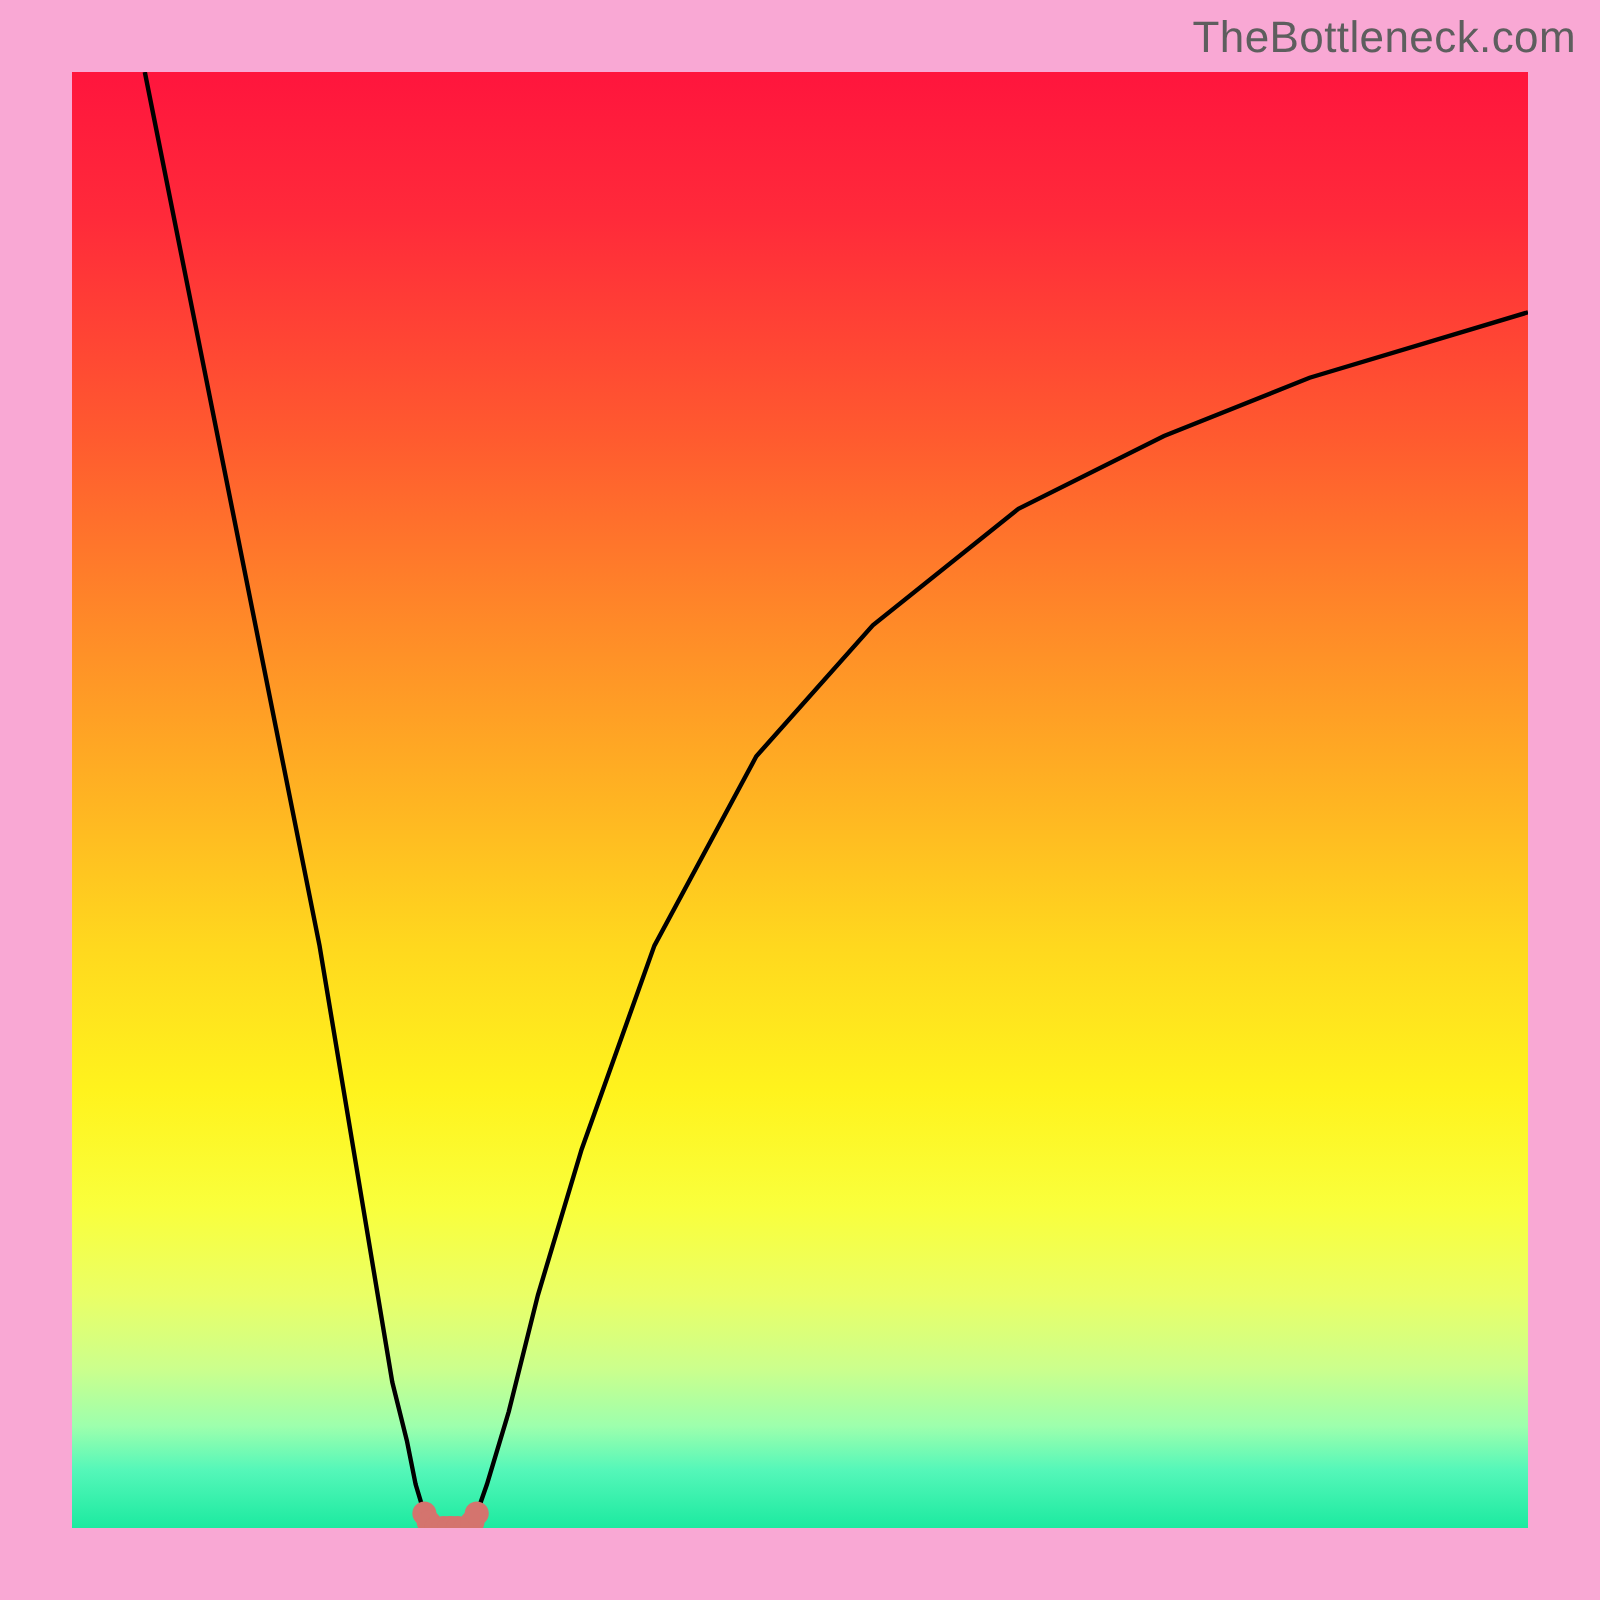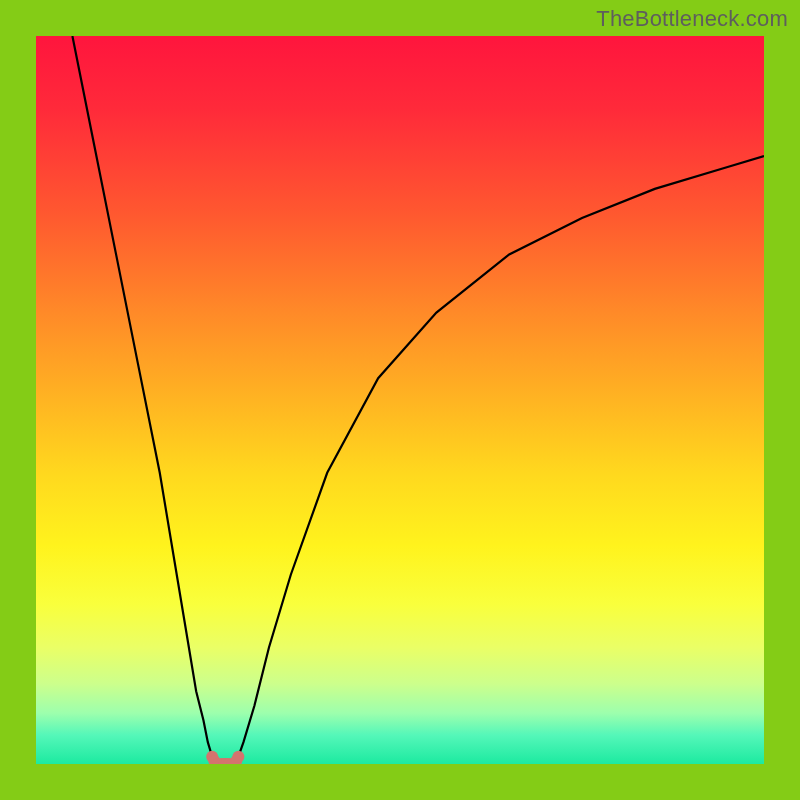--- a/index.html
+++ b/index.html
@@ -8,21 +8,21 @@
     background: #000;
     width: 800px;
     height: 800px;
     overflow: hidden;
     font-family: Arial, Helvetica, sans-serif;
   }
   .frame {
     position: relative;
     width: 800px;
     height: 800px;
-    background: #84cc16;
+    background: #f9a8d4;
   }
   .plot-area {
     position: absolute;
     left: 36px;
     top: 36px;
     width: 728px;
     height: 728px;
     background: linear-gradient(
       to bottom,
       #ff153d 0%,

